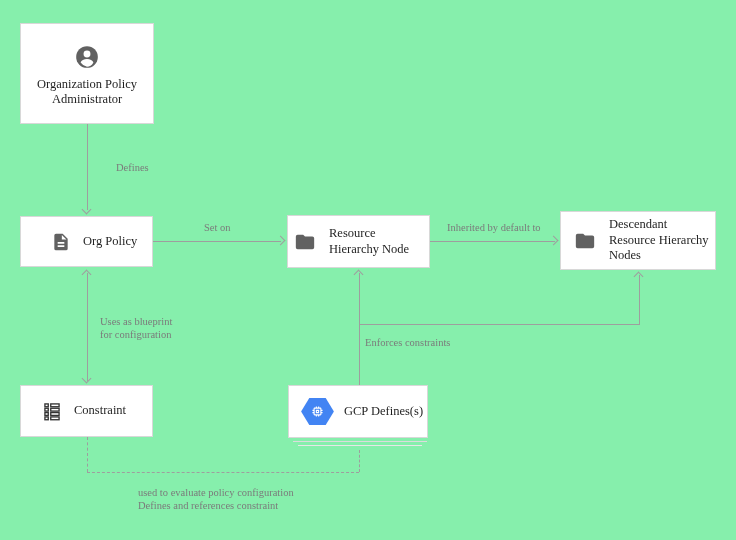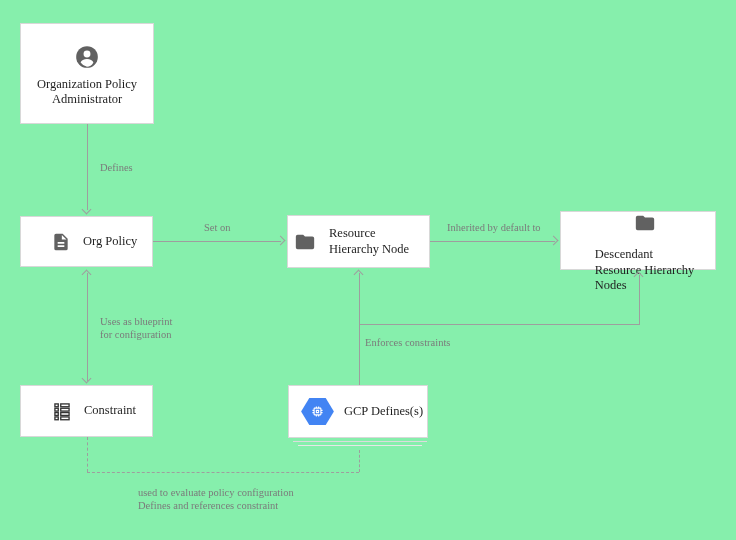--- a/index.html
+++ b/index.html
@@ -59,32 +59,32 @@
   <div class="node node-row" style="left:287px; top:215px; width:143px; height:53px; gap:13px; padding-left:6px;font-family:Liberation Serif, serif;">
     <span class="icon">
       <svg width="22" height="22" viewBox="0 0 24 24">
         <path fill="#616161" d="M10 4H4a2 2 0 0 0-2 2v12a2 2 0 0 0 2 2h16a2 2 0 0 0 2-2V8a2 2 0 0 0-2-2h-8l-2-2z"></path>
       </svg>
     </span>
     <span class="node-label">Resource
 Hierarchy Node</span>
   </div>
 
-  <div class="node node-row" style="left:560px; top:211px; width:156px; height:59px; gap:13px; padding-left:13px;flex-direction:column;">
+  <div class="node node-row" style="left:560px; top:211px; width:156px; height:59px; gap:13px; padding-left:13px;">
     <span class="icon">
       <svg width="22" height="22" viewBox="0 0 24 24">
         <path fill="#616161" d="M10 4H4a2 2 0 0 0-2 2v12a2 2 0 0 0 2 2h16a2 2 0 0 0 2-2V8a2 2 0 0 0-2-2h-8l-2-2z"></path>
       </svg>
     </span>
     <span class="node-label">Descendant
 Resource Hierarchy
 Nodes</span>
   </div>
 
-  <div class="node node-row" style="left:20px; top:385px; width:133px; height:52px; gap:12px; padding-left:31px;align-items:center;">
+  <div class="node node-row" style="left:20px; top:385px; width:133px; height:52px; gap:12px; padding-left:21px;align-items:center;">
     <span class="icon">
       <svg width="20" height="20" viewBox="0 0 24 24" fill="none" stroke="#333333" stroke-width="1.6">
         <rect x="3.5" y="3.5" width="4" height="3.4"></rect>
           <rect x="10.5" y="3.5" width="10" height="3.4"></rect>
         <rect x="3.5" y="8.7" width="4" height="3.4"></rect>
           <rect x="10.5" y="8.7" width="10" height="3.4"></rect>
         <rect x="3.5" y="13.9" width="4" height="3.4"></rect>
           <rect x="10.5" y="13.9" width="10" height="3.4"></rect>
         <rect x="3.5" y="19.1" width="4" height="3.4"></rect>
           <rect x="10.5" y="19.1" width="10" height="3.4"></rect>
@@ -103,21 +103,21 @@
       </svg>
     </span>
     <span class="node-label">GCP Defines(s)</span>
   </div>
 
   <div class="stack-line" style="left:293px; top:441px; width:134px; background:#dcdcdc;"></div>
   <div class="stack-line" style="left:298px; top:445px; width:124px; background:#e7e7e7;"></div>
 
   <div class="vl" style="left:87px; top:124px; height:86px;"></div>
   <div class="chev down" style="left:83px; top:206px;"></div>
-  <div class="edge-label" style="left:100px; top:162px;">Defines</div>
+  <div class="edge-label" style="left:116px; top:162px;">Defines</div>
 
   <div class="hl" style="left:153px; top:241px; width:128px;"></div>
   <div class="chev right" style="left:277px; top:237px;"></div>
   <div class="edge-label" style="left:204px; top:222px;">Set on</div>
 
   <div class="hl" style="left:430px; top:241px; width:125px;"></div>
   <div class="chev right" style="left:550px; top:237px;"></div>
   <div class="edge-label" style="left:447px; top:222px;">Inherited by default to</div>
 
   <div class="vl" style="left:87px; top:273px; height:108px;"></div>

